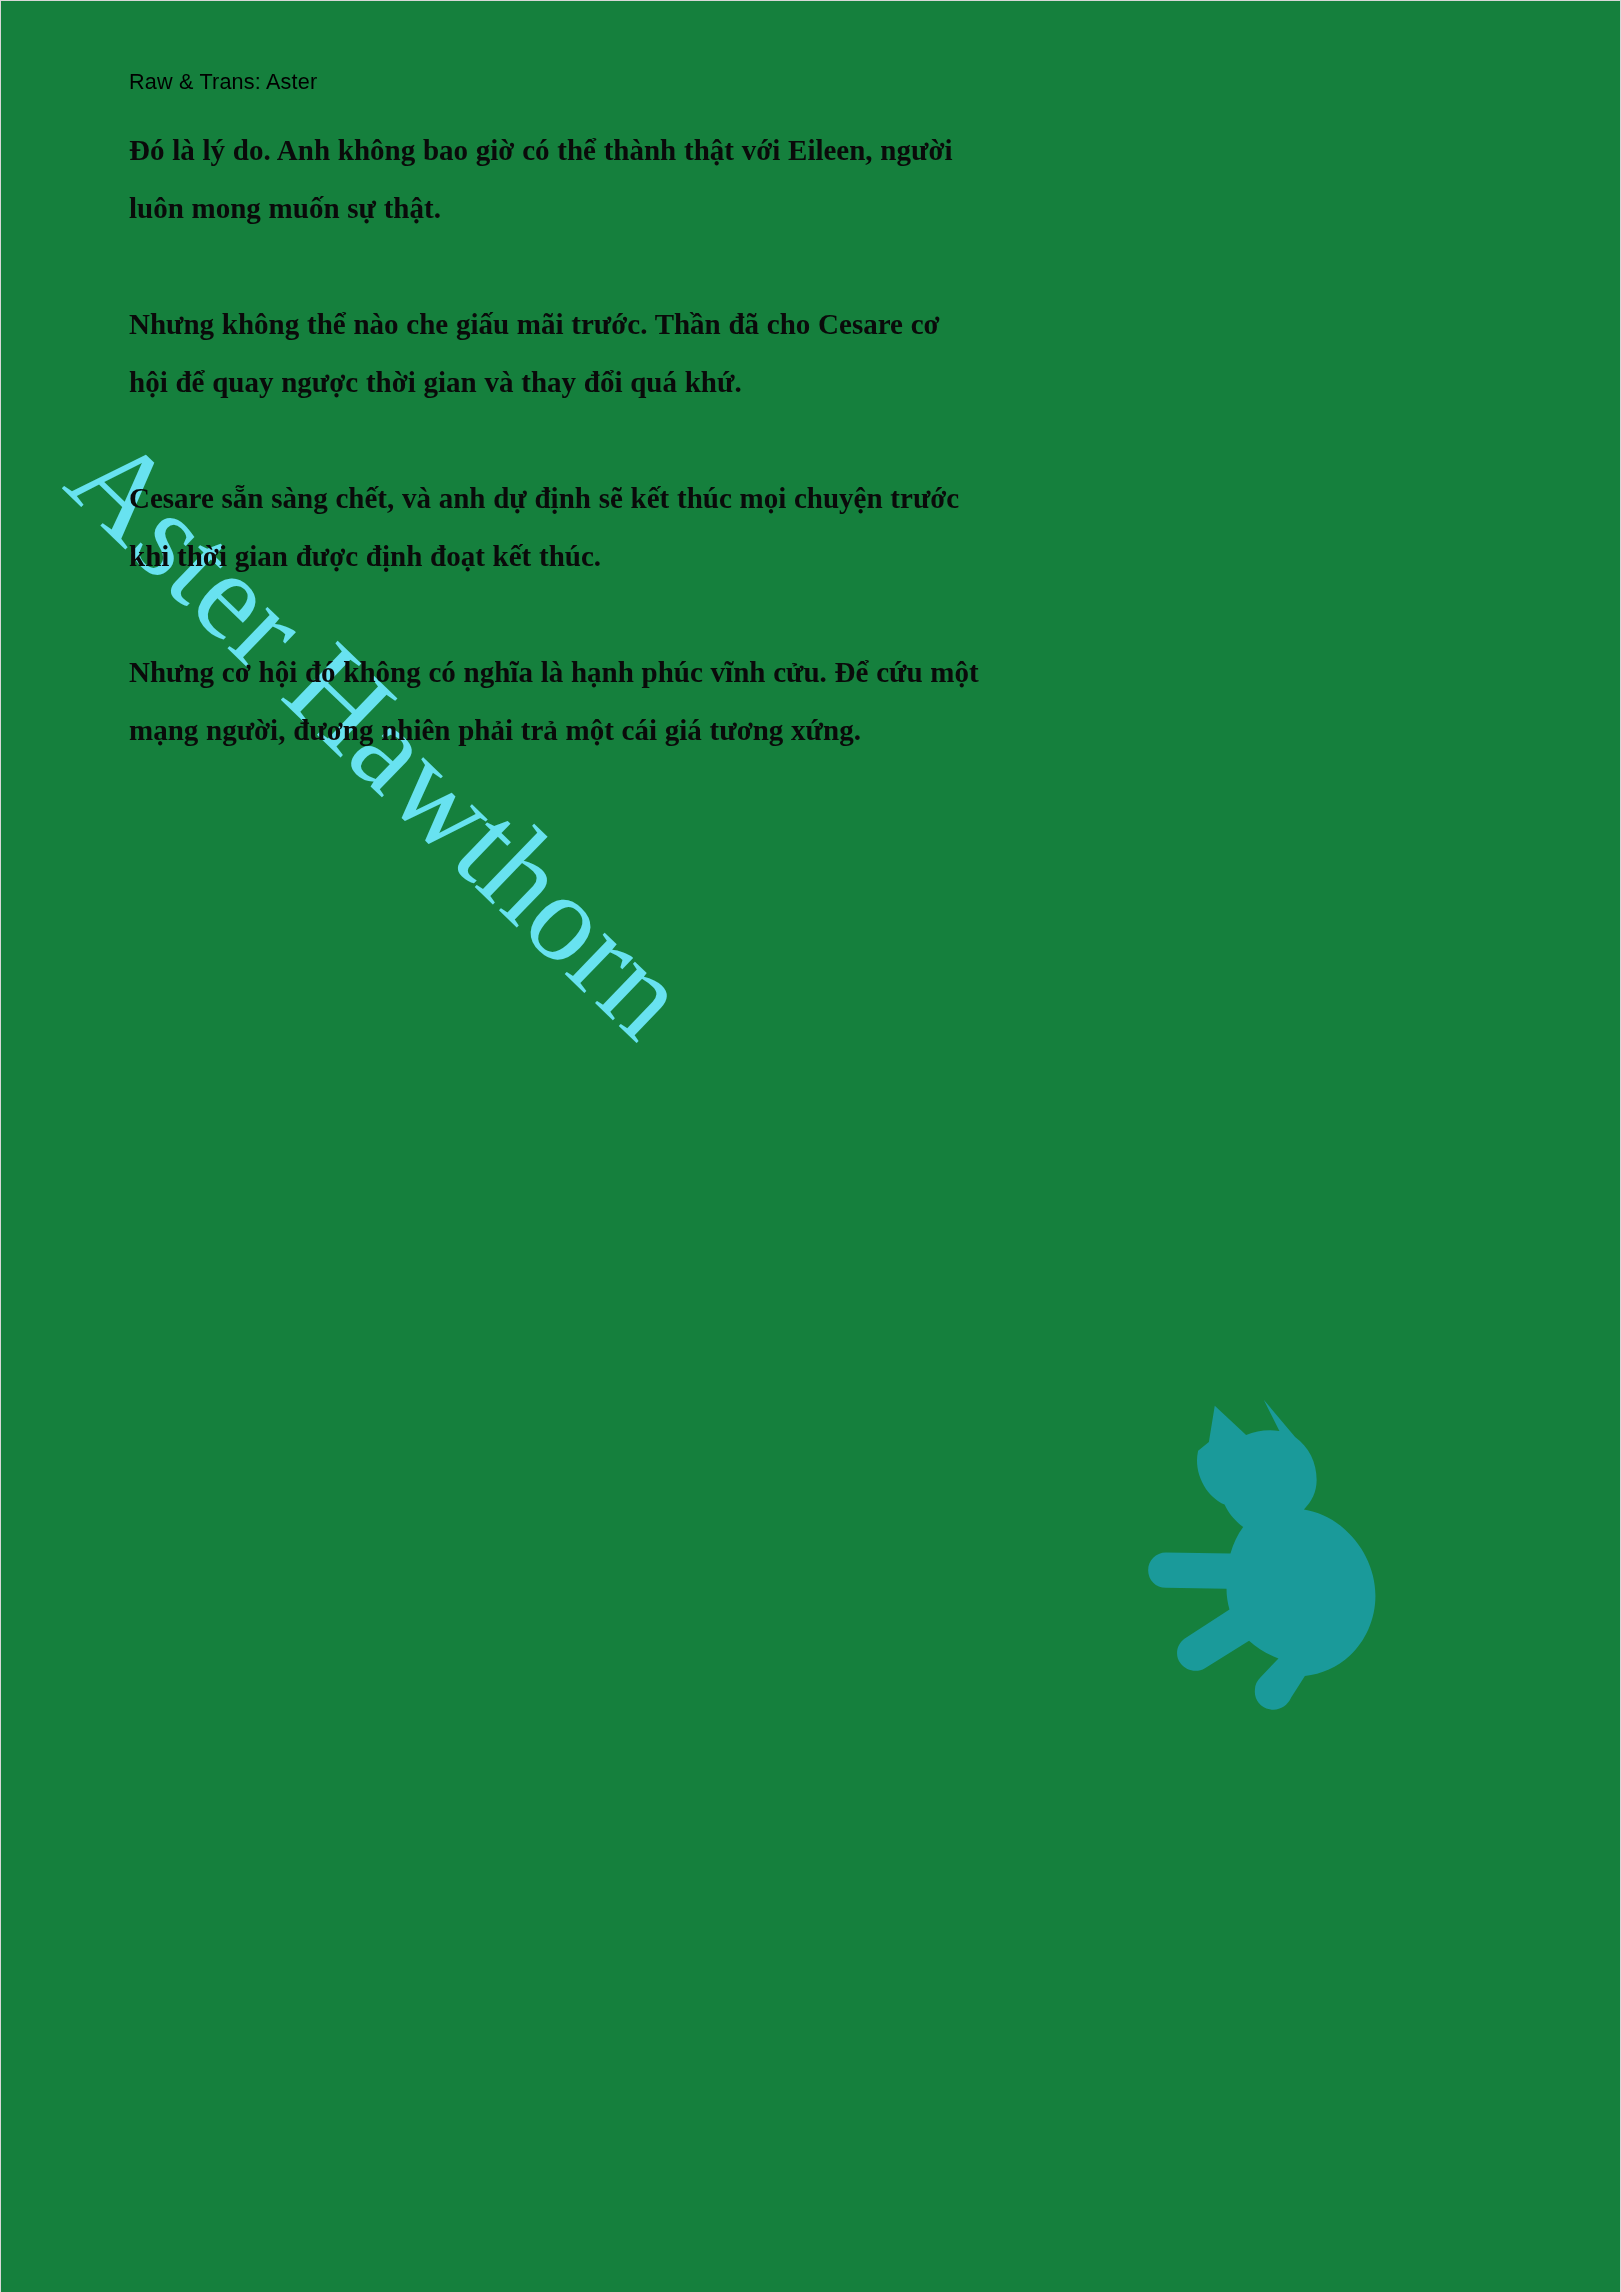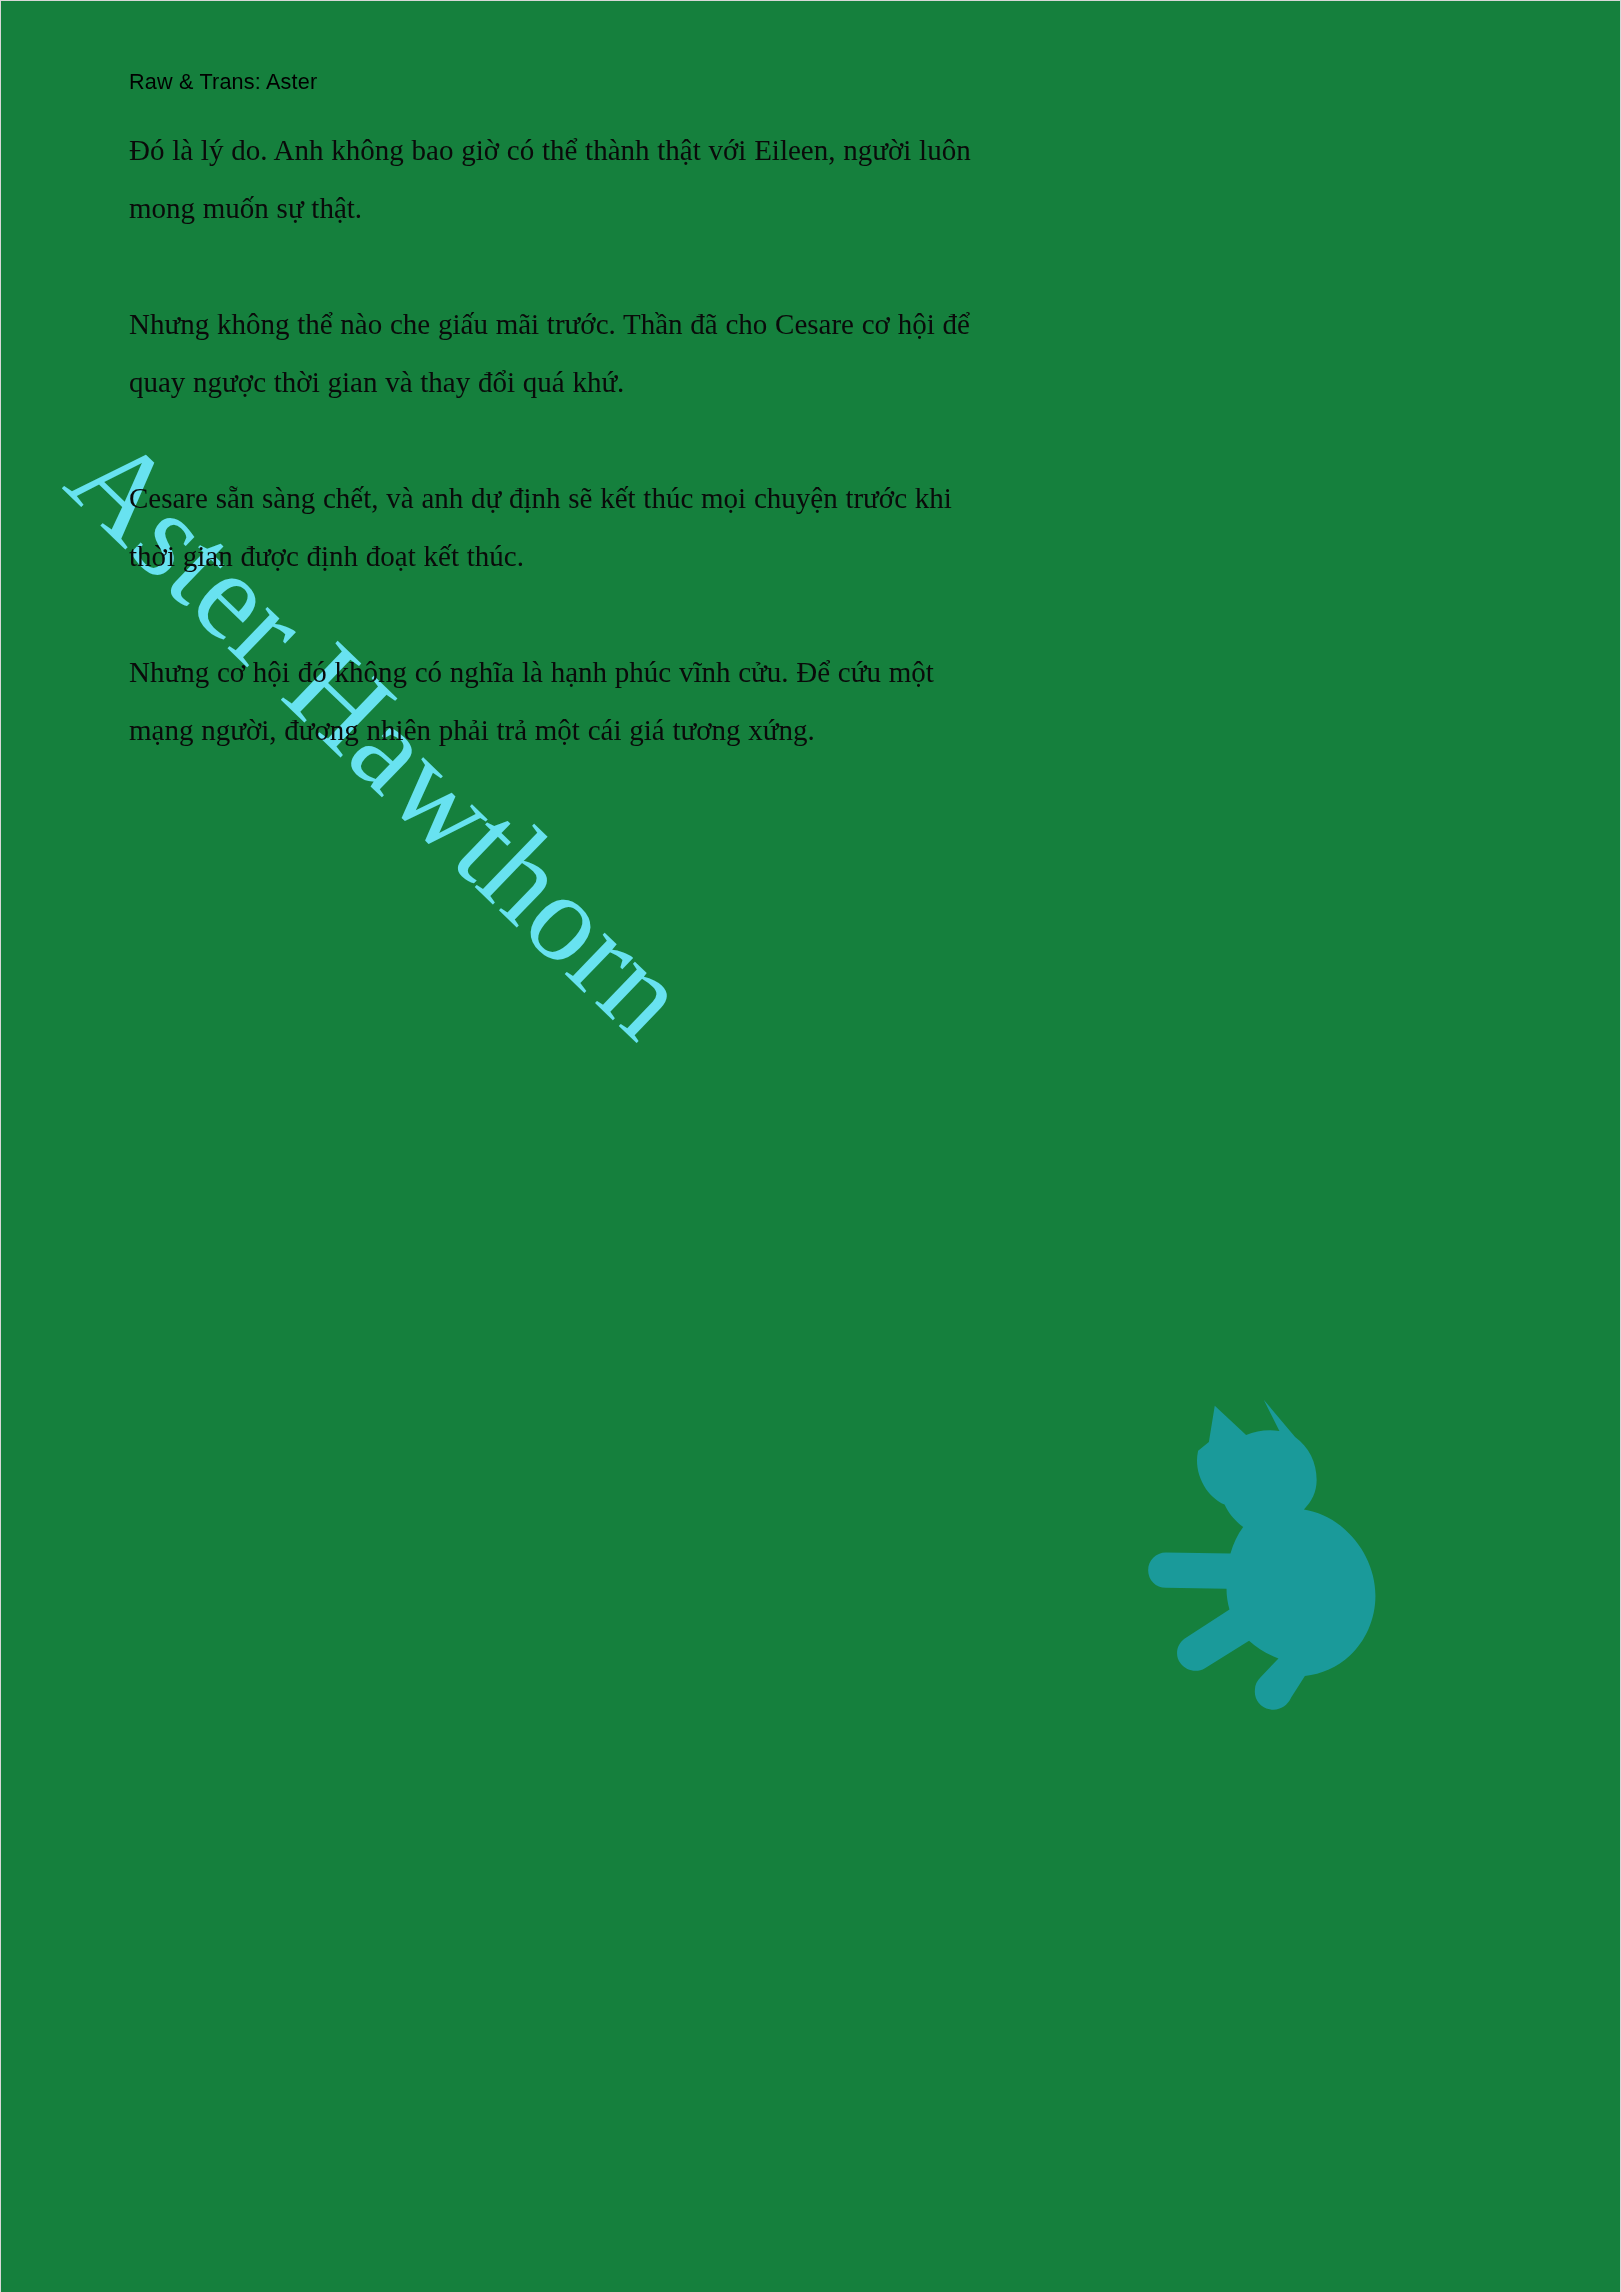--- a/index.html
+++ b/index.html
@@ -90,21 +90,21 @@
 <body>
 
 <div id="page" style="background: #15803d;">
 
   <div id="doc-header">Raw &amp; Trans: Aster</div>
 
   <div id="watermark">
     <div id="watermark-text" style="color: rgb(104, 226, 240); transform: rotate(44deg) translate(27.4px, 7.8px);">Aster Hawthorn</div>
   </div>
 
-  <div id="content" style="color: rgb(10, 10, 10);">
+  <div id="content" style="color: rgb(10, 10, 10); font-weight: bold;">
     <p class="para">Đó là lý do. Anh không bao giờ có thể thành thật với Eileen, người luôn mong muốn sự thật.</p>
     <p class="para">Nhưng không thể nào che giấu mãi trước. Thần đã cho Cesare cơ hội để quay ngược thời gian và thay đổi quá khứ.</p>
     <p class="para">Cesare sẵn sàng chết, và anh dự định sẽ kết thúc mọi chuyện trước khi thời gian được định đoạt kết thúc.</p>
     <p class="para">Nhưng cơ hội đó không có nghĩa là hạnh phúc vĩnh cửu. Để cứu một mạng người, đương nhiên phải trả một cái giá tương xứng.</p>
   </div>
 
   <div id="cat-logo">
     <svg viewBox="0 0 360 345" xmlns="http://www.w3.org/2000/svg">
       <path id="cat-path" d="
         M 112 55

